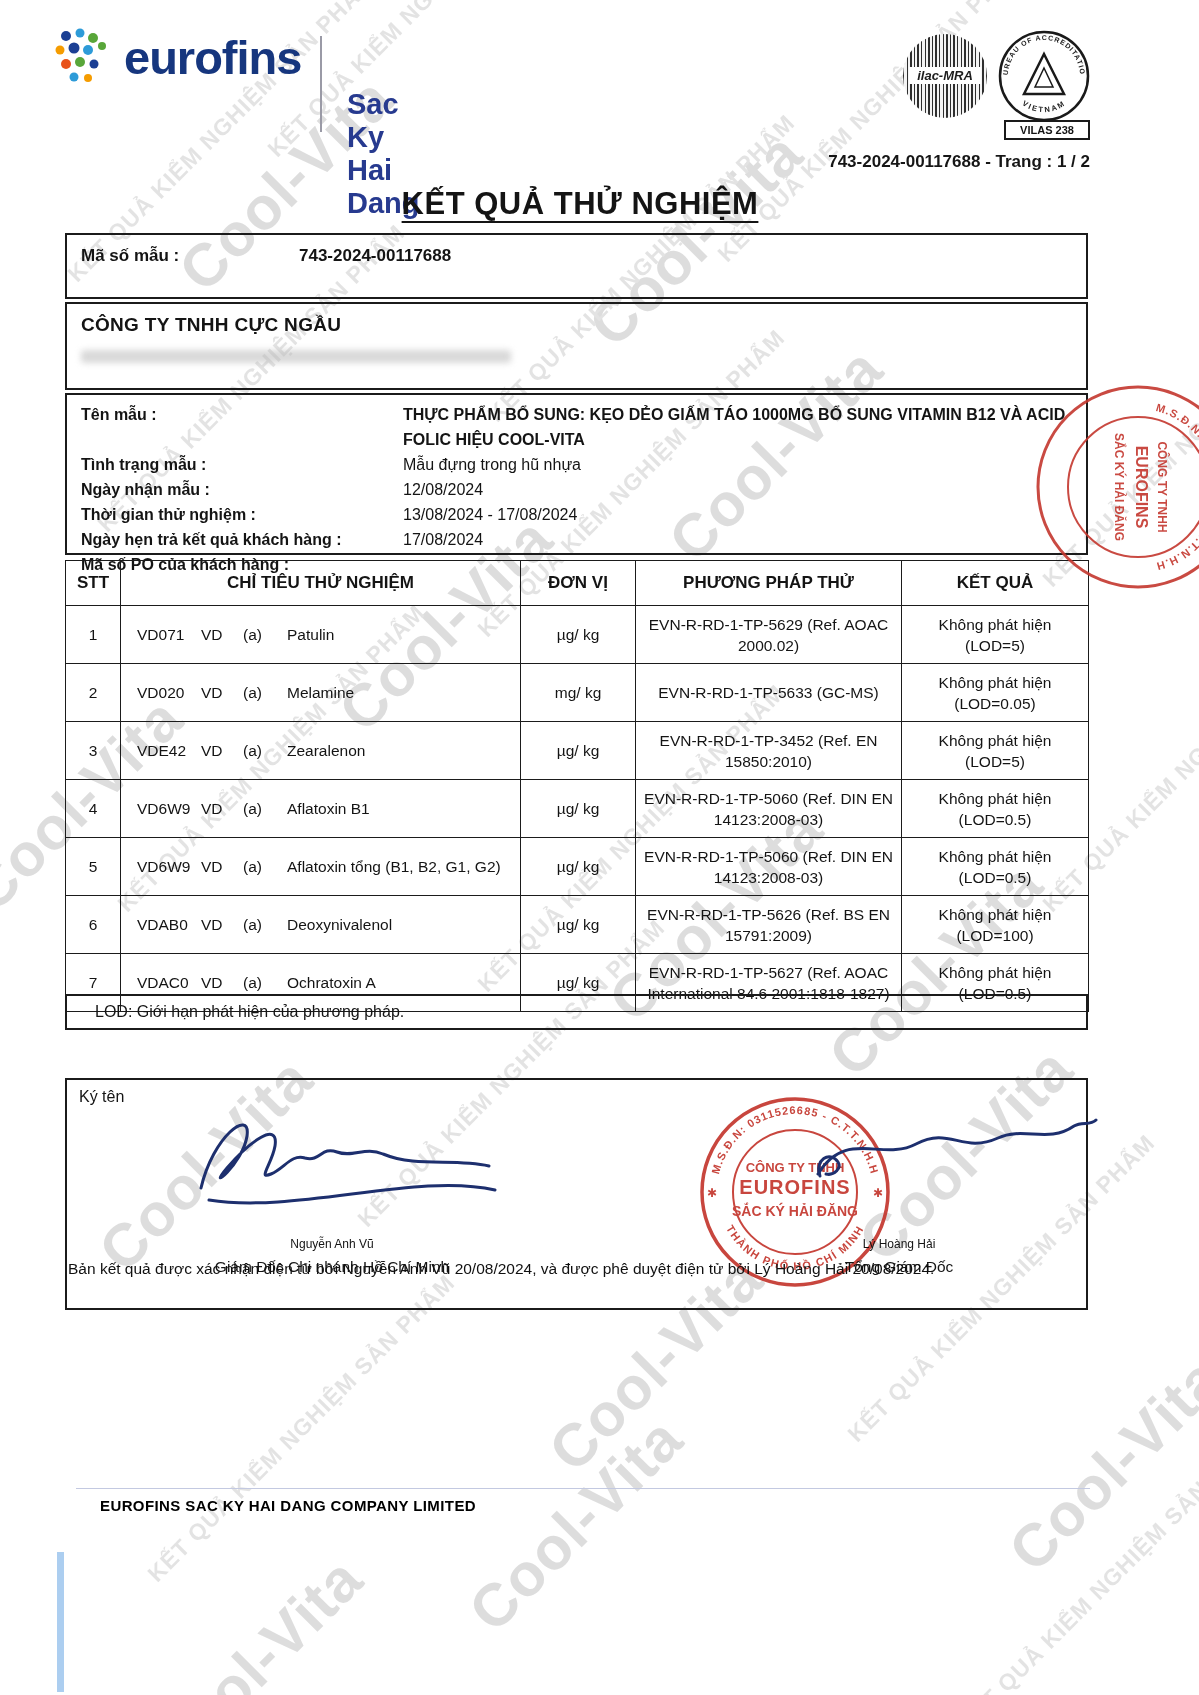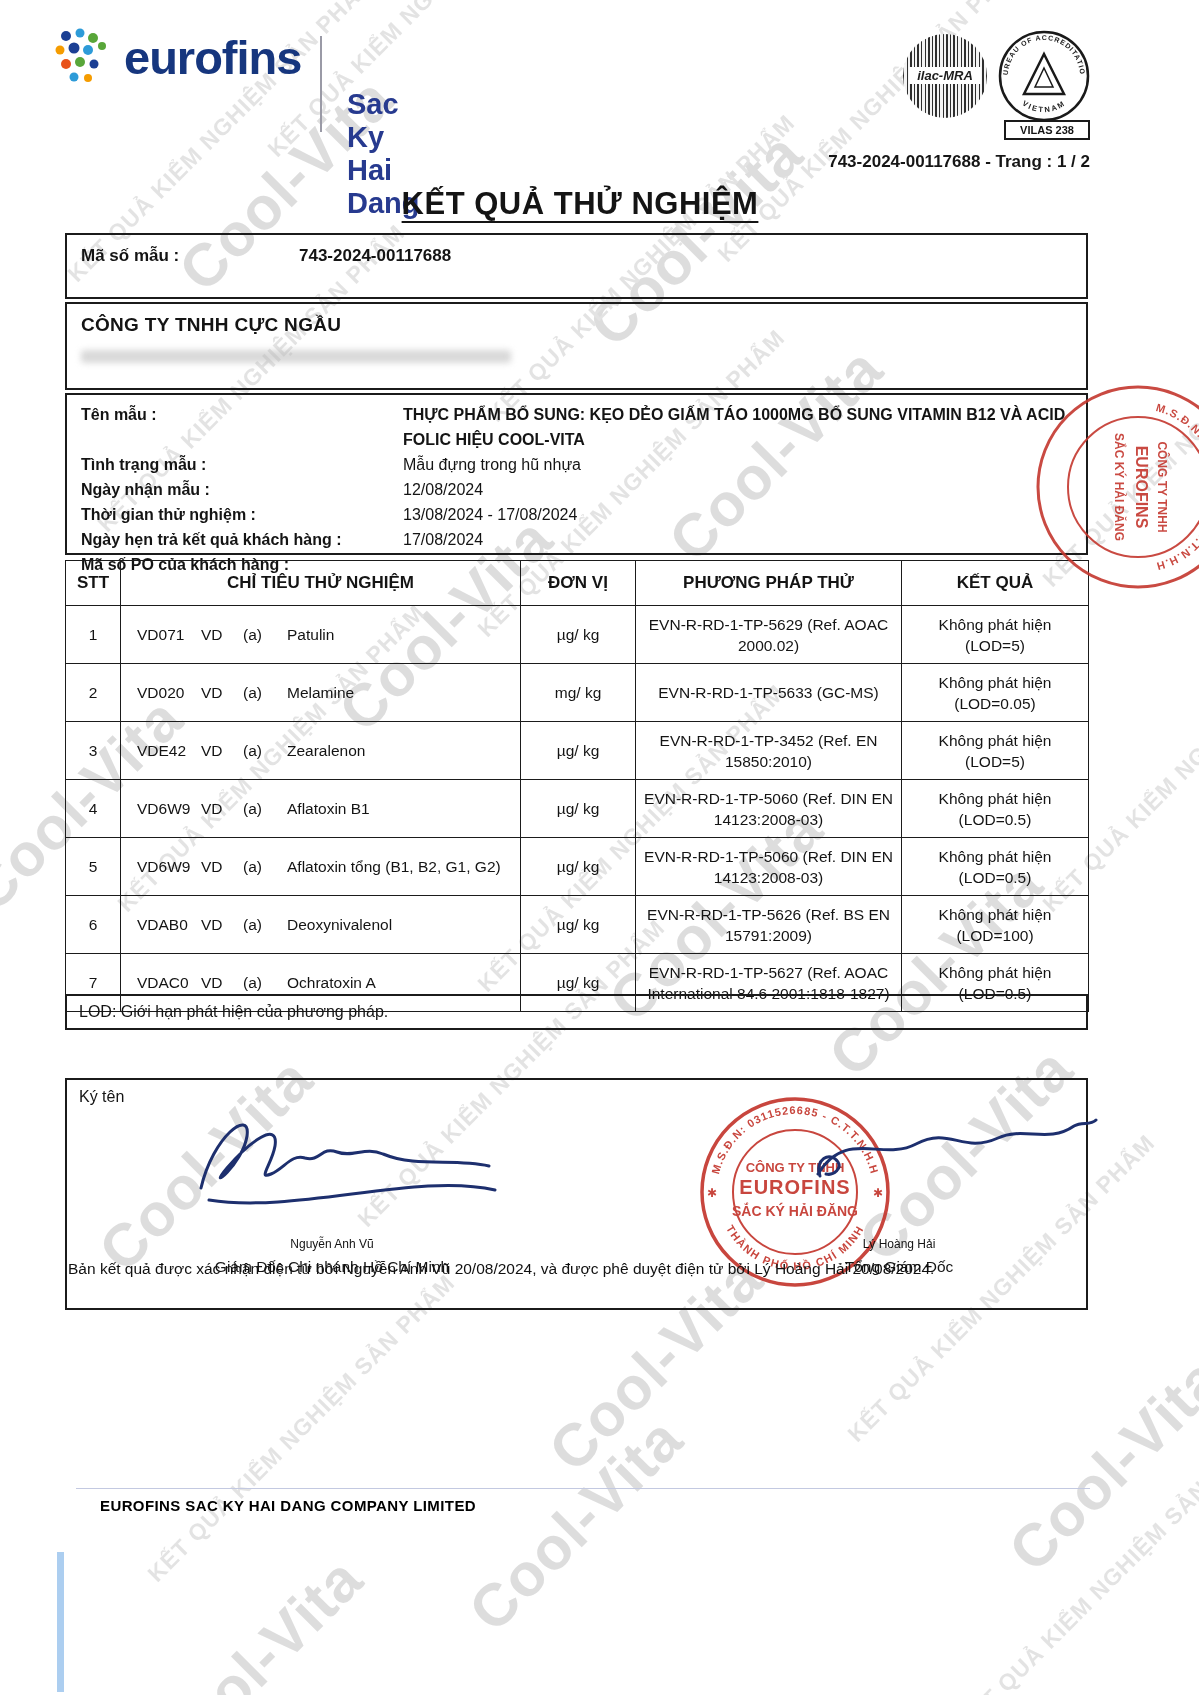--- a/index.html
+++ b/index.html
@@ -61,21 +61,21 @@
   .c-stt{text-align:center;}
   .c-name{padding-left:16px;}
   .c-name .inner{display:flex;align-items:center;}
   .t-code{width:64px;}
   .t-group{width:42px;}
   .t-note{width:44px;}
   .t-label{flex:1;padding-right:4px;}
   .c-unit{text-align:center;font-size:15px;}
   .c-method,.c-result{text-align:center;white-space:pre-line;font-size:15px;line-height:21px;}
 
-  .box-lod{top:994px;height:36px;padding:7px 12px;font-size:16px;}
+  .box-lod{top:994px;height:36px;padding:7px 28px;font-size:16px;}
   .box-sig{top:1078px;height:232px;}
   .sig-label{position:absolute;left:12px;top:8px;font-size:16px;font-weight:400;}
   .sig-left{position:absolute;left:120px;top:22px;}
   .sig-right{position:absolute;left:745px;top:30px;z-index:3;}
   .stamp{position:absolute;left:628px;top:12px;opacity:.92;}
   .name-left{position:absolute;left:95px;top:152px;width:340px;text-align:center;}
   .name-right{position:absolute;left:712px;top:152px;width:240px;text-align:center;}
   .sig-name{font-size:12px;line-height:24px;text-align:center;}
   .sig-title{font-size:15.5px;line-height:22px;}
 

